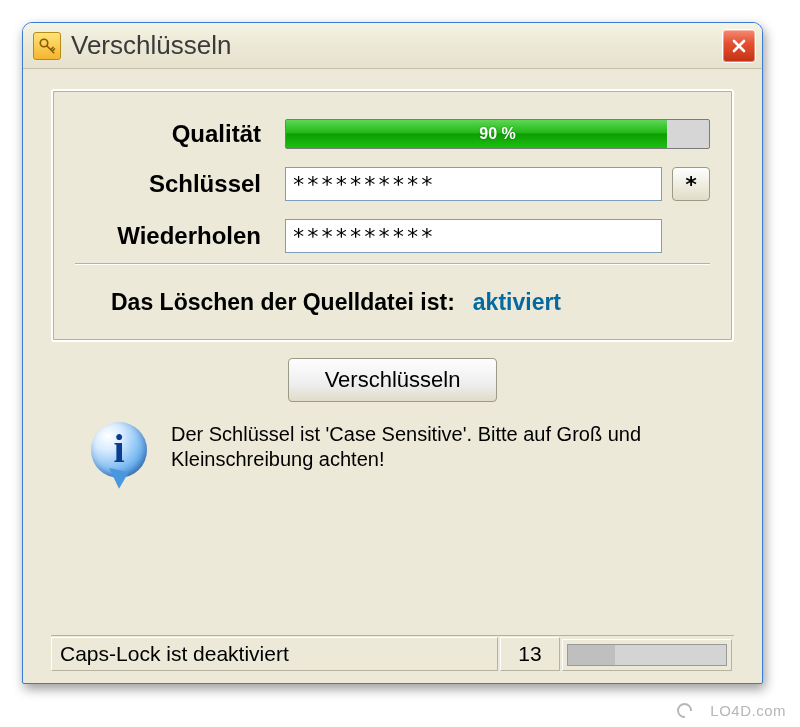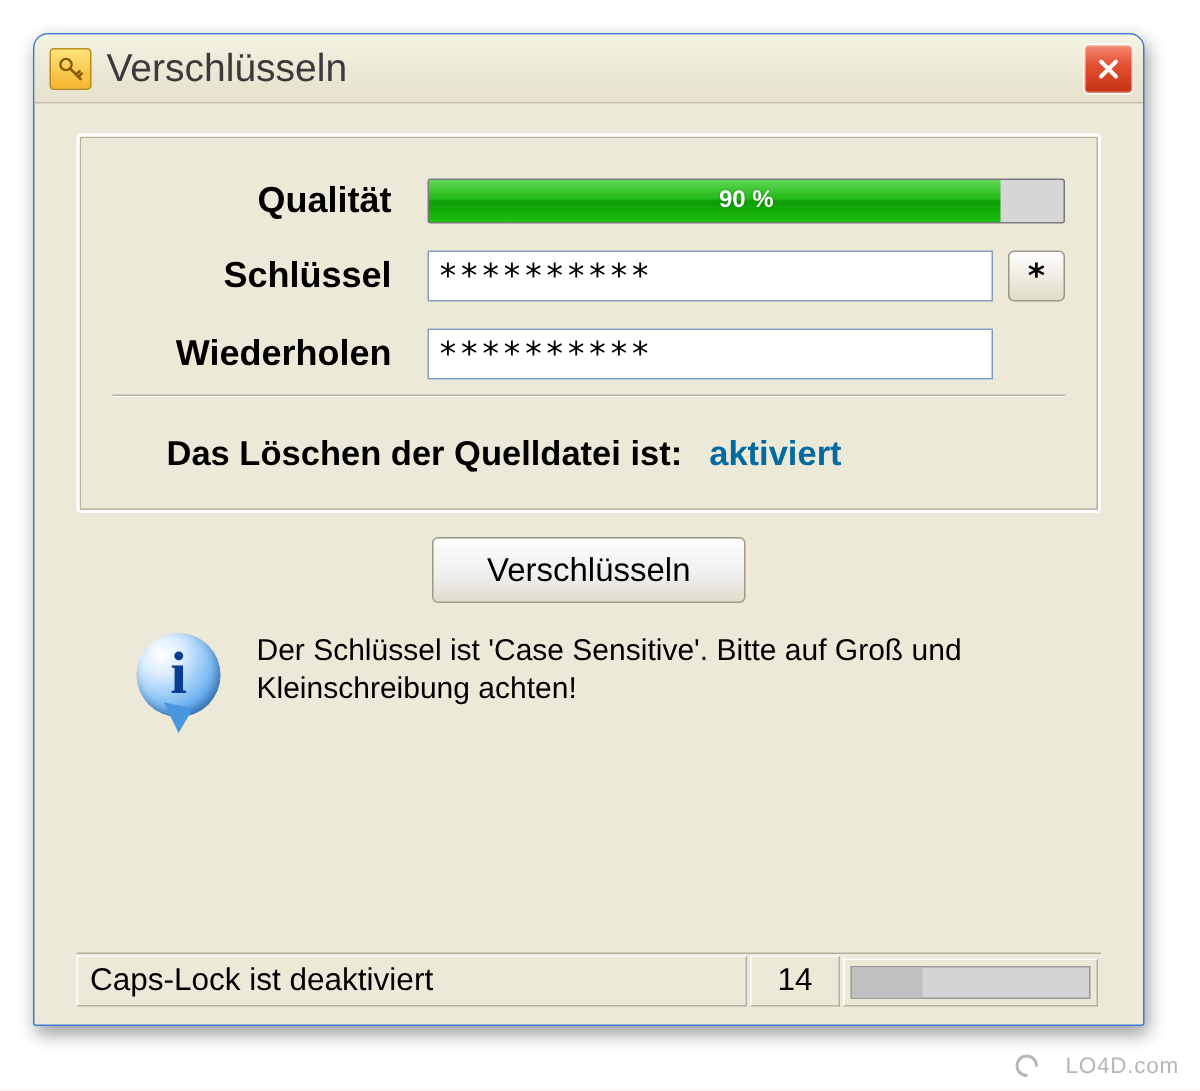--- a/index.html
+++ b/index.html
@@ -358,21 +358,21 @@
       <div class="info-icon">
         <div class="info-bubble">
             <span class="info-i">i</span>
           </div>
       </div>
       <div class="info-text">Der Schlüssel ist 'Case Sensitive'. Bitte auf Groß und Kleinschreibung achten!</div>
     </div>
 
     <div class="statusbar">
       <div class="status-cell caps">Caps-Lock ist deaktiviert</div>
-      <div class="status-cell count">14</div>
+      <div class="status-cell count">13</div>
       <div class="status-cell mini">
         <div class="mini-progress">
           <div class="mini-progress-fill"></div>
         </div>
       </div>
     </div>
 
   </div>
 
 </div>

